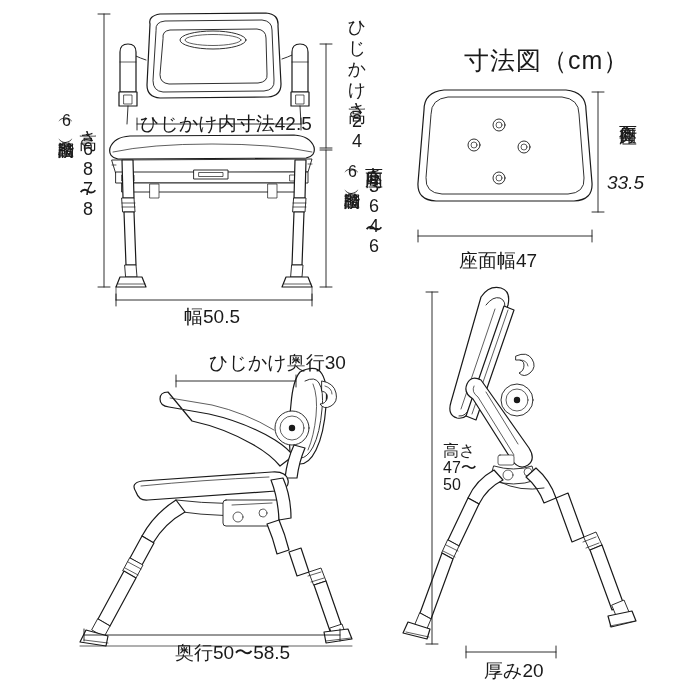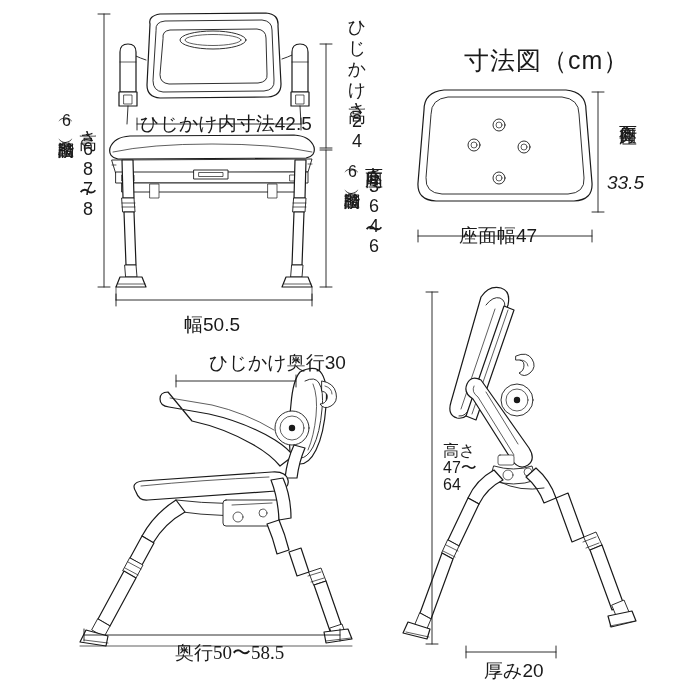--- a/index.html
+++ b/index.html
@@ -240,32 +240,32 @@
   <div class="lbl vert dim-v" style="left:76px;top:118px;">高さ68〜78</div>
   <div class="lbl vert note" style="left:55px;top:112px;">（6段階調整）</div>
 
   <div class="lbl dim" style="left:140px;top:111px;">ひじかけ内寸法42.5</div>
 
   <div class="lbl vert dim-v" style="left:345px;top:8px;">ひじかけ高さ24</div>
 
   <div class="lbl vert dim-v" style="left:362px;top:155px;">座面高さ36〜46</div>
   <div class="lbl vert note" style="left:341px;top:163px;">（6段階調整）</div>
 
-  <div class="lbl dim" style="left:184px;top:304px;margin-top:8px;">幅50.5</div>
+  <div class="lbl dim" style="left:184px;top:304px;">幅50.5</div>
 
   <div class="lbl vert dim-v" style="left:616px;top:112px;">座面奥行</div>
   <div class="lbl dim" style="left:607px;top:172px;font-style:italic;">33.5</div>
 
-  <div class="lbl dim" style="left:459px;top:223px;">座面幅47</div>
+  <div class="lbl dim" style="left:459px;top:248px;">座面幅47</div>
 
   <div class="lbl dim" style="left:178px;top:350px;margin-left:31px;">ひじかけ奥行30</div>
 
-  <div class="lbl dim" style="left:175px;top:640px;font-family:Liberation Serif, serif;">奥行50〜58.5</div>
+  <div class="lbl dim" style="left:175px;top:640px;">奥行50〜58.5</div>
 
   <div class="stack" style="left:443px;top:443px;">
     <div>高さ</div>
     <div>47〜</div>
-    <div>64</div>
+    <div>50</div>
   </div>
 
   <div class="lbl dim" style="left:484px;top:658px;">厚み20</div>
 
 </div>
 
 </body></html>

